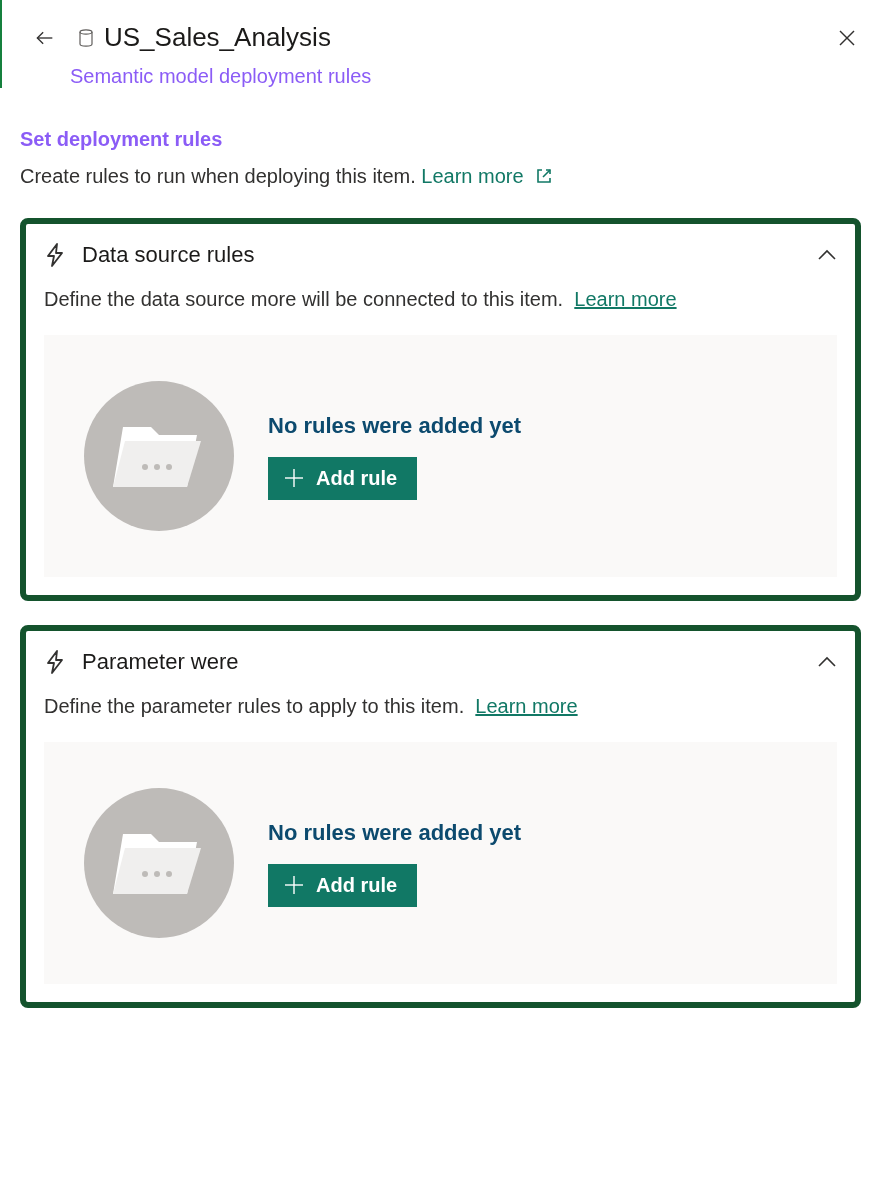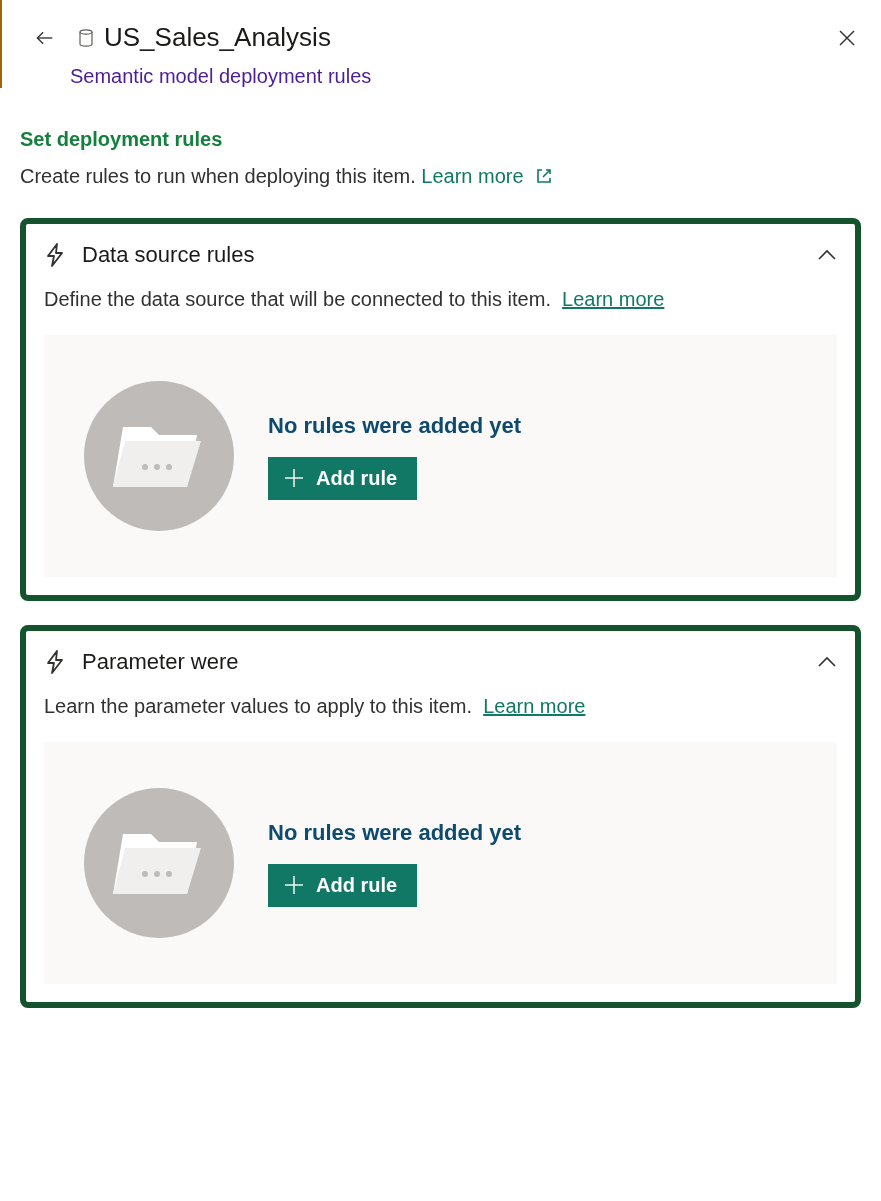--- a/index.html
+++ b/index.html
@@ -5,21 +5,21 @@
     * { box-sizing: border-box; margin: 0; padding: 0; }
     body {
       font-family: "Segoe UI", -apple-system, BlinkMacSystemFont, sans-serif;
       background: #ffffff;
       width: 881px;
       height: 1201px;
       color: #323130;
       overflow: hidden;
     }
     .container {
-      border-left: 2px solid #a16207;
+      border-left: 2px solid #15803d;
       padding: 0;
     }
     .header {
       display: flex;
       align-items: center;
       justify-content: space-between;
       padding: 22px 20px 8px 28px;
     }
     .header-left {
       display: flex;
@@ -50,30 +50,30 @@
       gap: 10px;
     }
     .db-icon { display: flex; }
     .title {
       font-size: 26px;
       font-weight: 400;
       color: #1b1a19;
     }
     .subtitle {
       font-size: 20px;
-      color: #4c1d95;
+      color: #8b5cf6;
       margin: 4px 0 0 68px;
     }
     .body {
       padding: 40px 20px 0 20px;
     }
     .section-heading {
       font-size: 20px;
       font-weight: 600;
-      color: #15803d;
+      color: #8b5cf6;
       margin-bottom: 14px;
     }
     .section-desc {
       font-size: 20px;
       color: #323130;
       margin-bottom: 28px;
     }
     .link {
       color: #117865;
       text-decoration: none;
@@ -209,21 +209,21 @@
         </span>
         <span class="card-title">Data source rules</span>
       </div>
       <span class="chevron">
         <svg width="20" height="12" viewBox="0 0 20 12" fill="none" stroke="#323130" stroke-width="1.6">
           <polyline points="2,10 10,2 18,10"></polyline>
         </svg>
       </span>
     </div>
     <div class="card-desc">
-      <span>Define the data source that will be connected to this item.</span>
+      <span>Define the data source more will be connected to this item.</span>
       &nbsp;<a class="link underline">Learn more</a>
     </div>
     <div class="empty-box">
       <div class="empty-icon-circle">
         <svg width="96" height="78" viewBox="0 0 96 78">
           <polygon points="2,70 12,10 40,10 48,18 86,18 76,70" fill="#ffffff"></polygon>
           <polygon points="2,70 14,24 90,24 76,70" fill="#f0efee"></polygon>
           <circle cx="34" cy="50" r="3" fill="#bebbb8"></circle>
           <circle cx="46" cy="50" r="3" fill="#bebbb8"></circle>
           <circle cx="58" cy="50" r="3" fill="#bebbb8"></circle>
@@ -254,21 +254,21 @@
         </span>
         <span class="card-title">Parameter were</span>
       </div>
       <span class="chevron">
         <svg width="20" height="12" viewBox="0 0 20 12" fill="none" stroke="#323130" stroke-width="1.6">
           <polyline points="2,10 10,2 18,10"></polyline>
         </svg>
       </span>
     </div>
     <div class="card-desc">
-      <span>Learn the parameter values to apply to this item.</span>
+      <span>Define the parameter rules to apply to this item.</span>
       &nbsp;<a class="link underline">Learn more</a>
     </div>
     <div class="empty-box">
       <div class="empty-icon-circle">
         <svg width="96" height="78" viewBox="0 0 96 78">
           <polygon points="2,70 12,10 40,10 48,18 86,18 76,70" fill="#ffffff"></polygon>
           <polygon points="2,70 14,24 90,24 76,70" fill="#f0efee"></polygon>
           <circle cx="34" cy="50" r="3" fill="#bebbb8"></circle>
           <circle cx="46" cy="50" r="3" fill="#bebbb8"></circle>
           <circle cx="58" cy="50" r="3" fill="#bebbb8"></circle>

